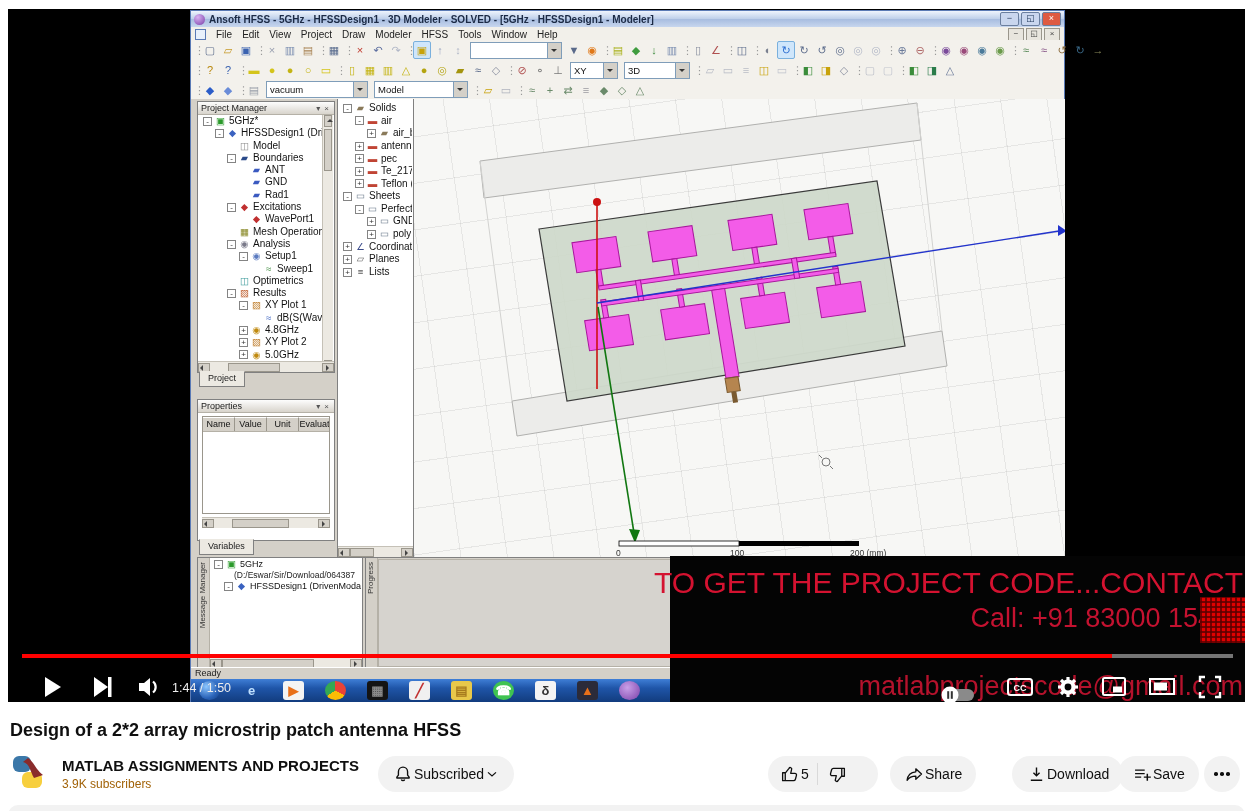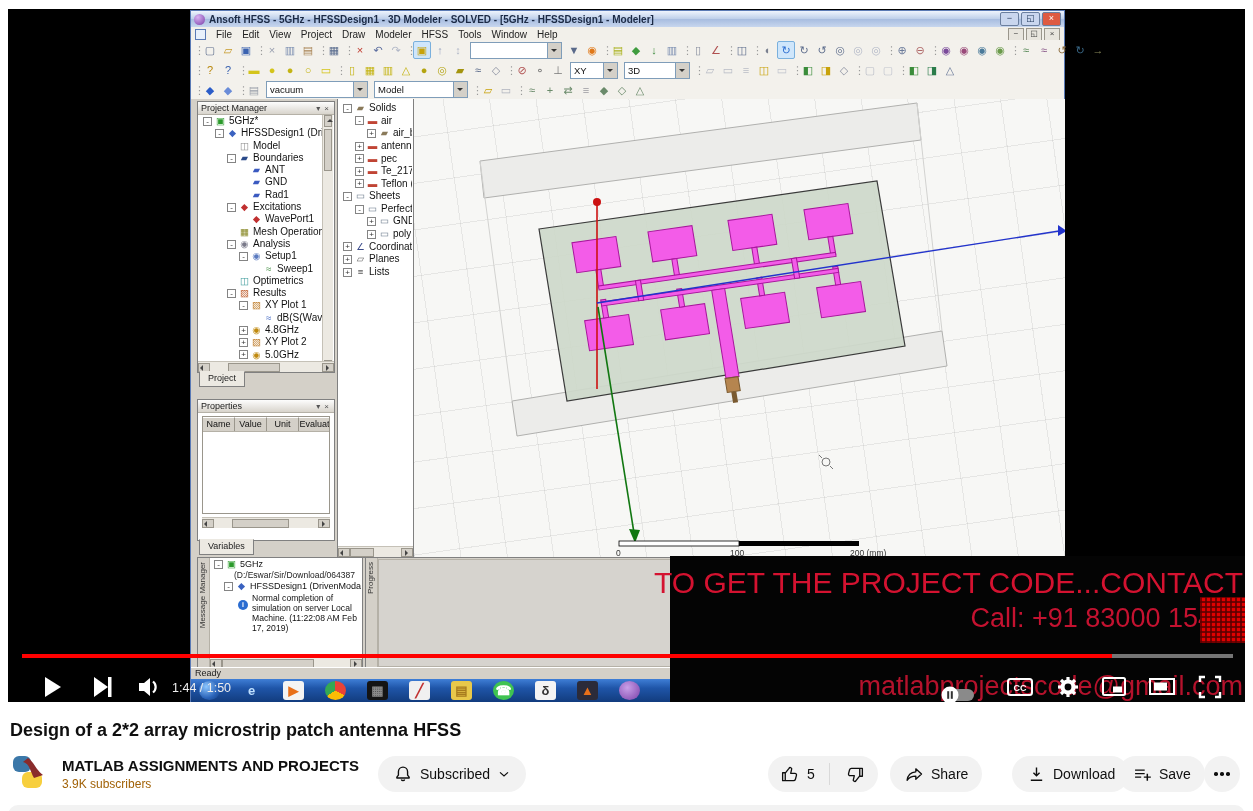--- a/index.html
+++ b/index.html
@@ -85,21 +85,21 @@
   #progressbar{position:absolute;left:14px;top:645px;height:4px;width:1090px;background:#f00;z-index:8;}
   #progressrest{position:absolute;left:1104px;top:645px;height:4px;width:121px;background:rgba(255,255,255,.45);z-index:8;}
   .ctl{position:absolute;top:660px;width:36px;height:36px;z-index:9;}
   #timedisp{position:absolute;left:164px;top:672px;font-size:12.5px;color:#eee;z-index:9;white-space:nowrap;}
   
   #vtitle{position:absolute;left:10px;top:720px;font-size:18px;font-weight:700;color:#0f0f0f;}
   #avatar{position:absolute;left:8px;top:752px;width:40px;height:40px;border-radius:50%;overflow:hidden;background:#fff;}
   #chname{position:absolute;left:62px;top:757px;font-size:15px;font-weight:700;color:#0f0f0f;}
   #chsubs{position:absolute;left:62px;top:777px;font-size:12px;color:#a16207;}
   .pill{position:absolute;top:756px;height:36px;border-radius:18px;background:#f2f2f2;display:flex;align-items:center;
-    font-size:14px;font-weight:500;color:#0f0f0f;gap:6px;padding:0 14px;box-sizing:border-box;}
+    font-size:14px;font-weight:500;color:#0f0f0f;gap:0;padding:0 14px;box-sizing:border-box;}
   .pill svg{flex:0 0 auto;}
   #likepill .divider{width:1px;height:22px;background:#d9d9d9;margin:0 8px;}
   #morebtn{position:absolute;left:1204px;top:756px;width:36px;height:36px;border-radius:50%;background:#f2f2f2;display:flex;align-items:center;justify-content:center;gap:2.5px;}
   #morebtn .dot{width:3.5px;height:3.5px;border-radius:50%;background:#0f0f0f;}
   #descbox{position:absolute;left:8px;top:805px;width:1237px;height:20px;border-radius:12px;background:#f2f2f2;}
 </style>
 </head>
 <body>
 
 <div id="player">
@@ -742,24 +742,20 @@
           <span class="exp">-</span>
           <span class="tico" style="color:#2a9a2a;">▣</span>
           <span>5GHz</span>
         </div>
         <div style="padding-left:24px;font-size:8.5px;color:#222;white-space:nowrap;">(D:/Eswar/Sir/Download/064387</div>
         <div class="trow" style="height:11px;font-size:9px;padding-left:14px;">
           <span class="exp">-</span>
           <span class="tico" style="color:#3a62c0;">◆</span>
           <span>HFSSDesign1 (DrivenModal)</span>
         </div>
-        <div style="position:relative;padding-left:42px;padding-top:1px;">
-          <span style="position:absolute;left:28px;top:8px;width:10px;height:10px;border-radius:50%;background:#2a6cd0;color:#fff;font-size:7px;line-height:10px;text-align:center;font-weight:700;">i</span>
-          <span style="display:block;width:112px;font-size:8.6px;line-height:10px;color:#111;">Normal completion of simulation on server Local Machine. (11:22:08 AM Feb 17, 2019)</span>
-        </div>
       </div>
       <div class="hscroll" style="bottom:0;left:12px;">
         <span class="harr lt"></span>
           <span class="hthumb" style="left:12px;width:90px;"></span>
           <span class="harr rt"></span>
       </div>
     </div>
 
     <div class="panel" id="progpanel">
       <div class="vstrip">

